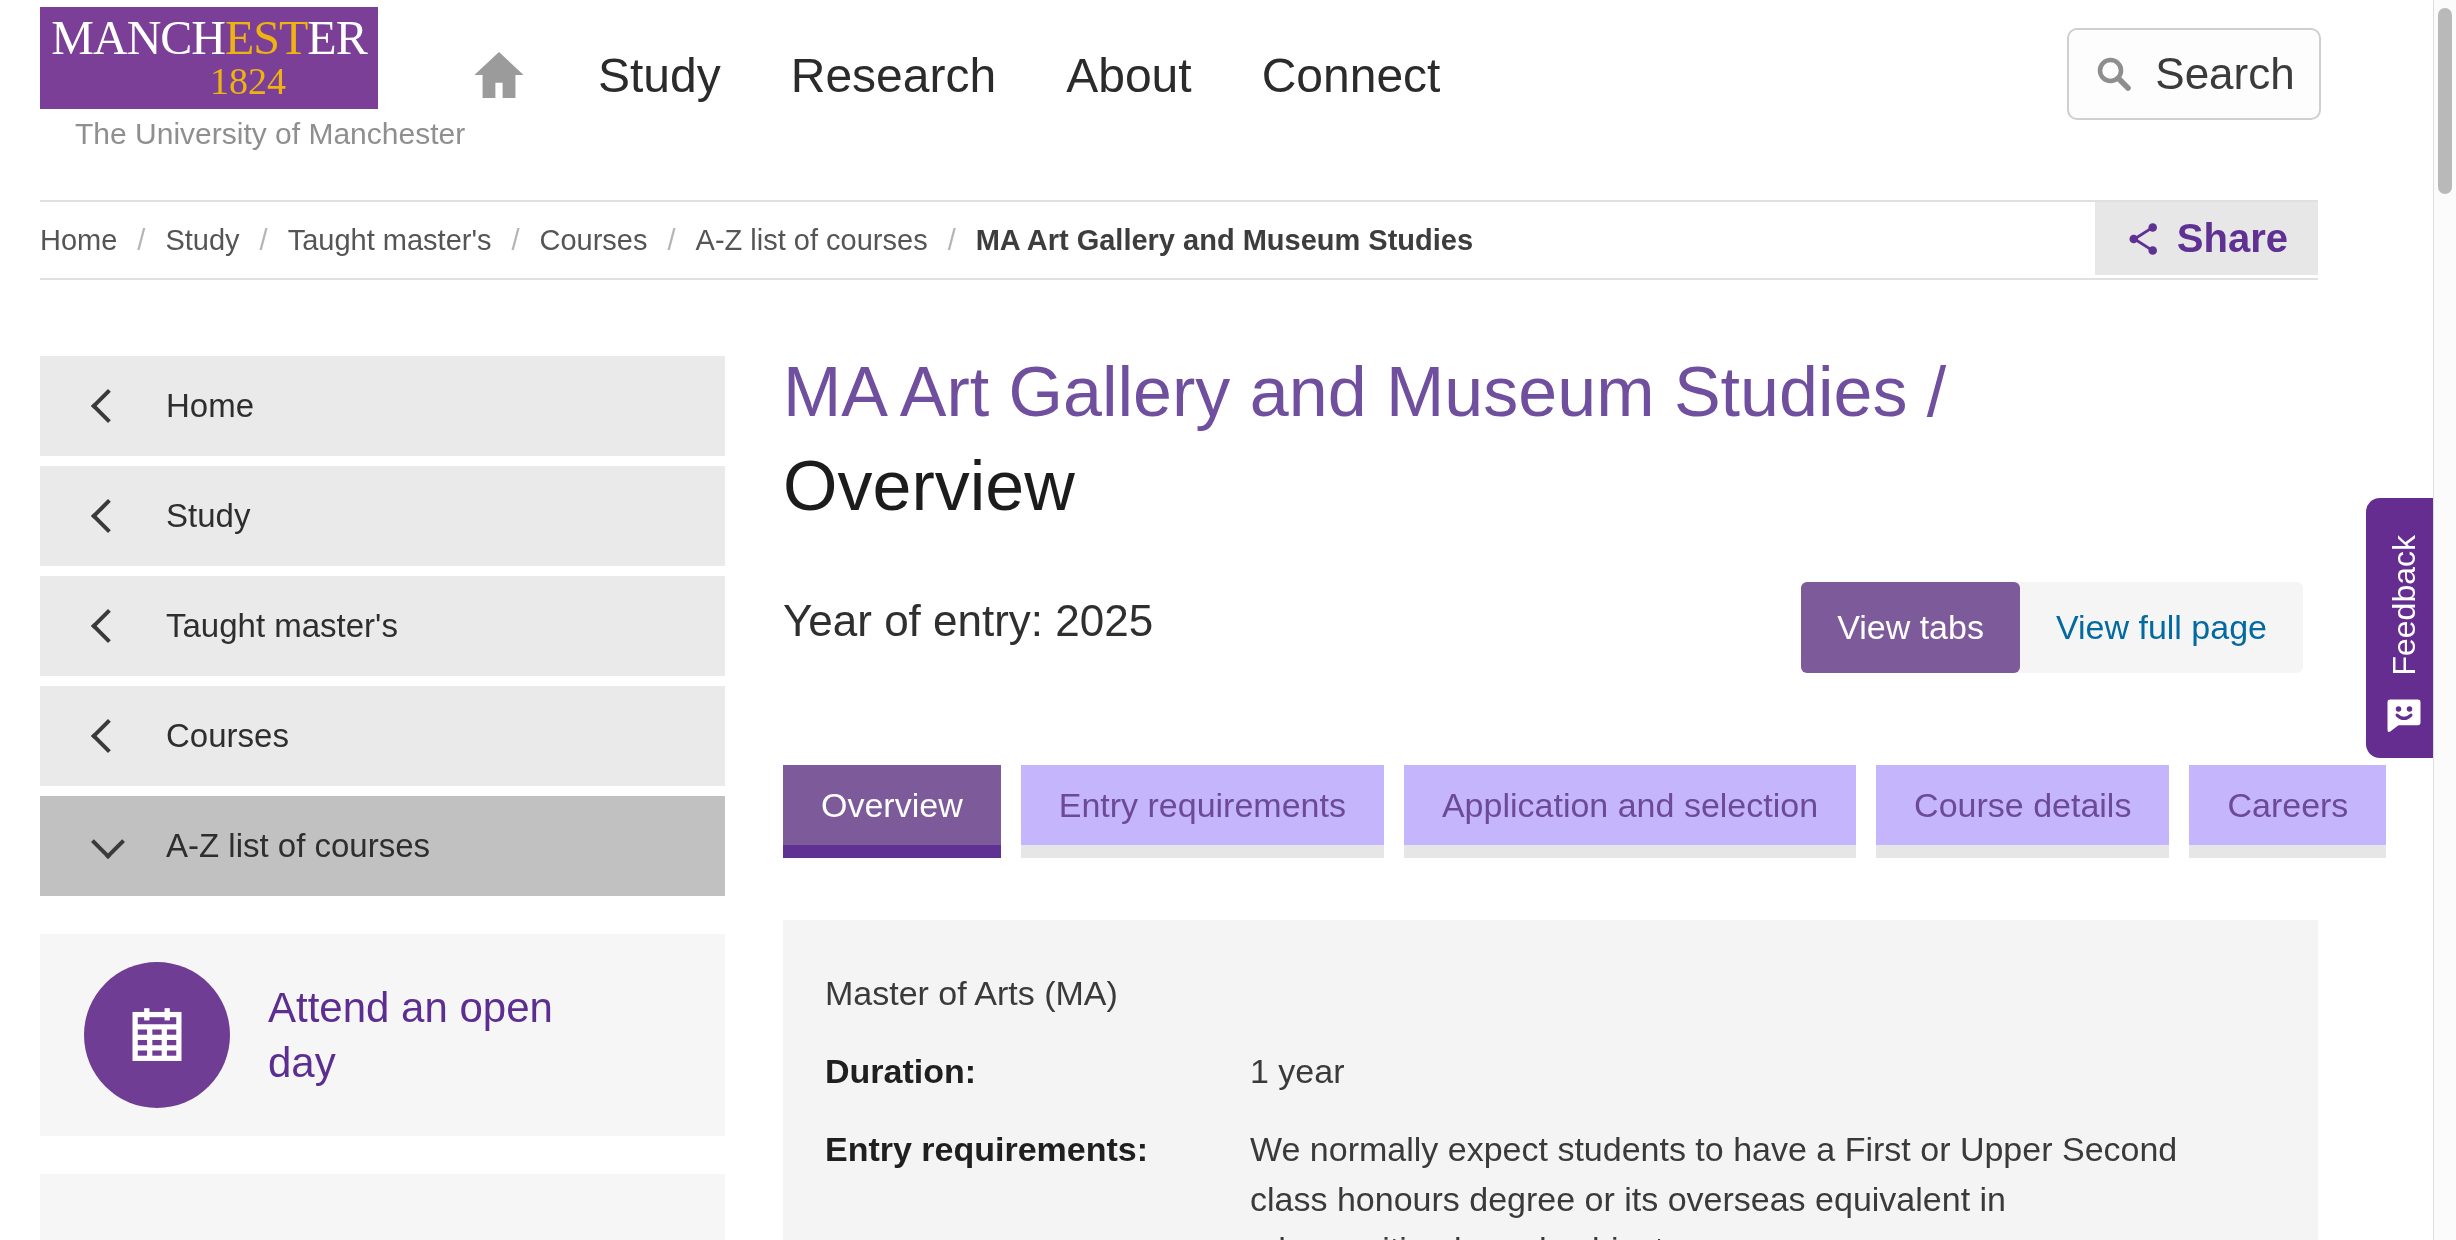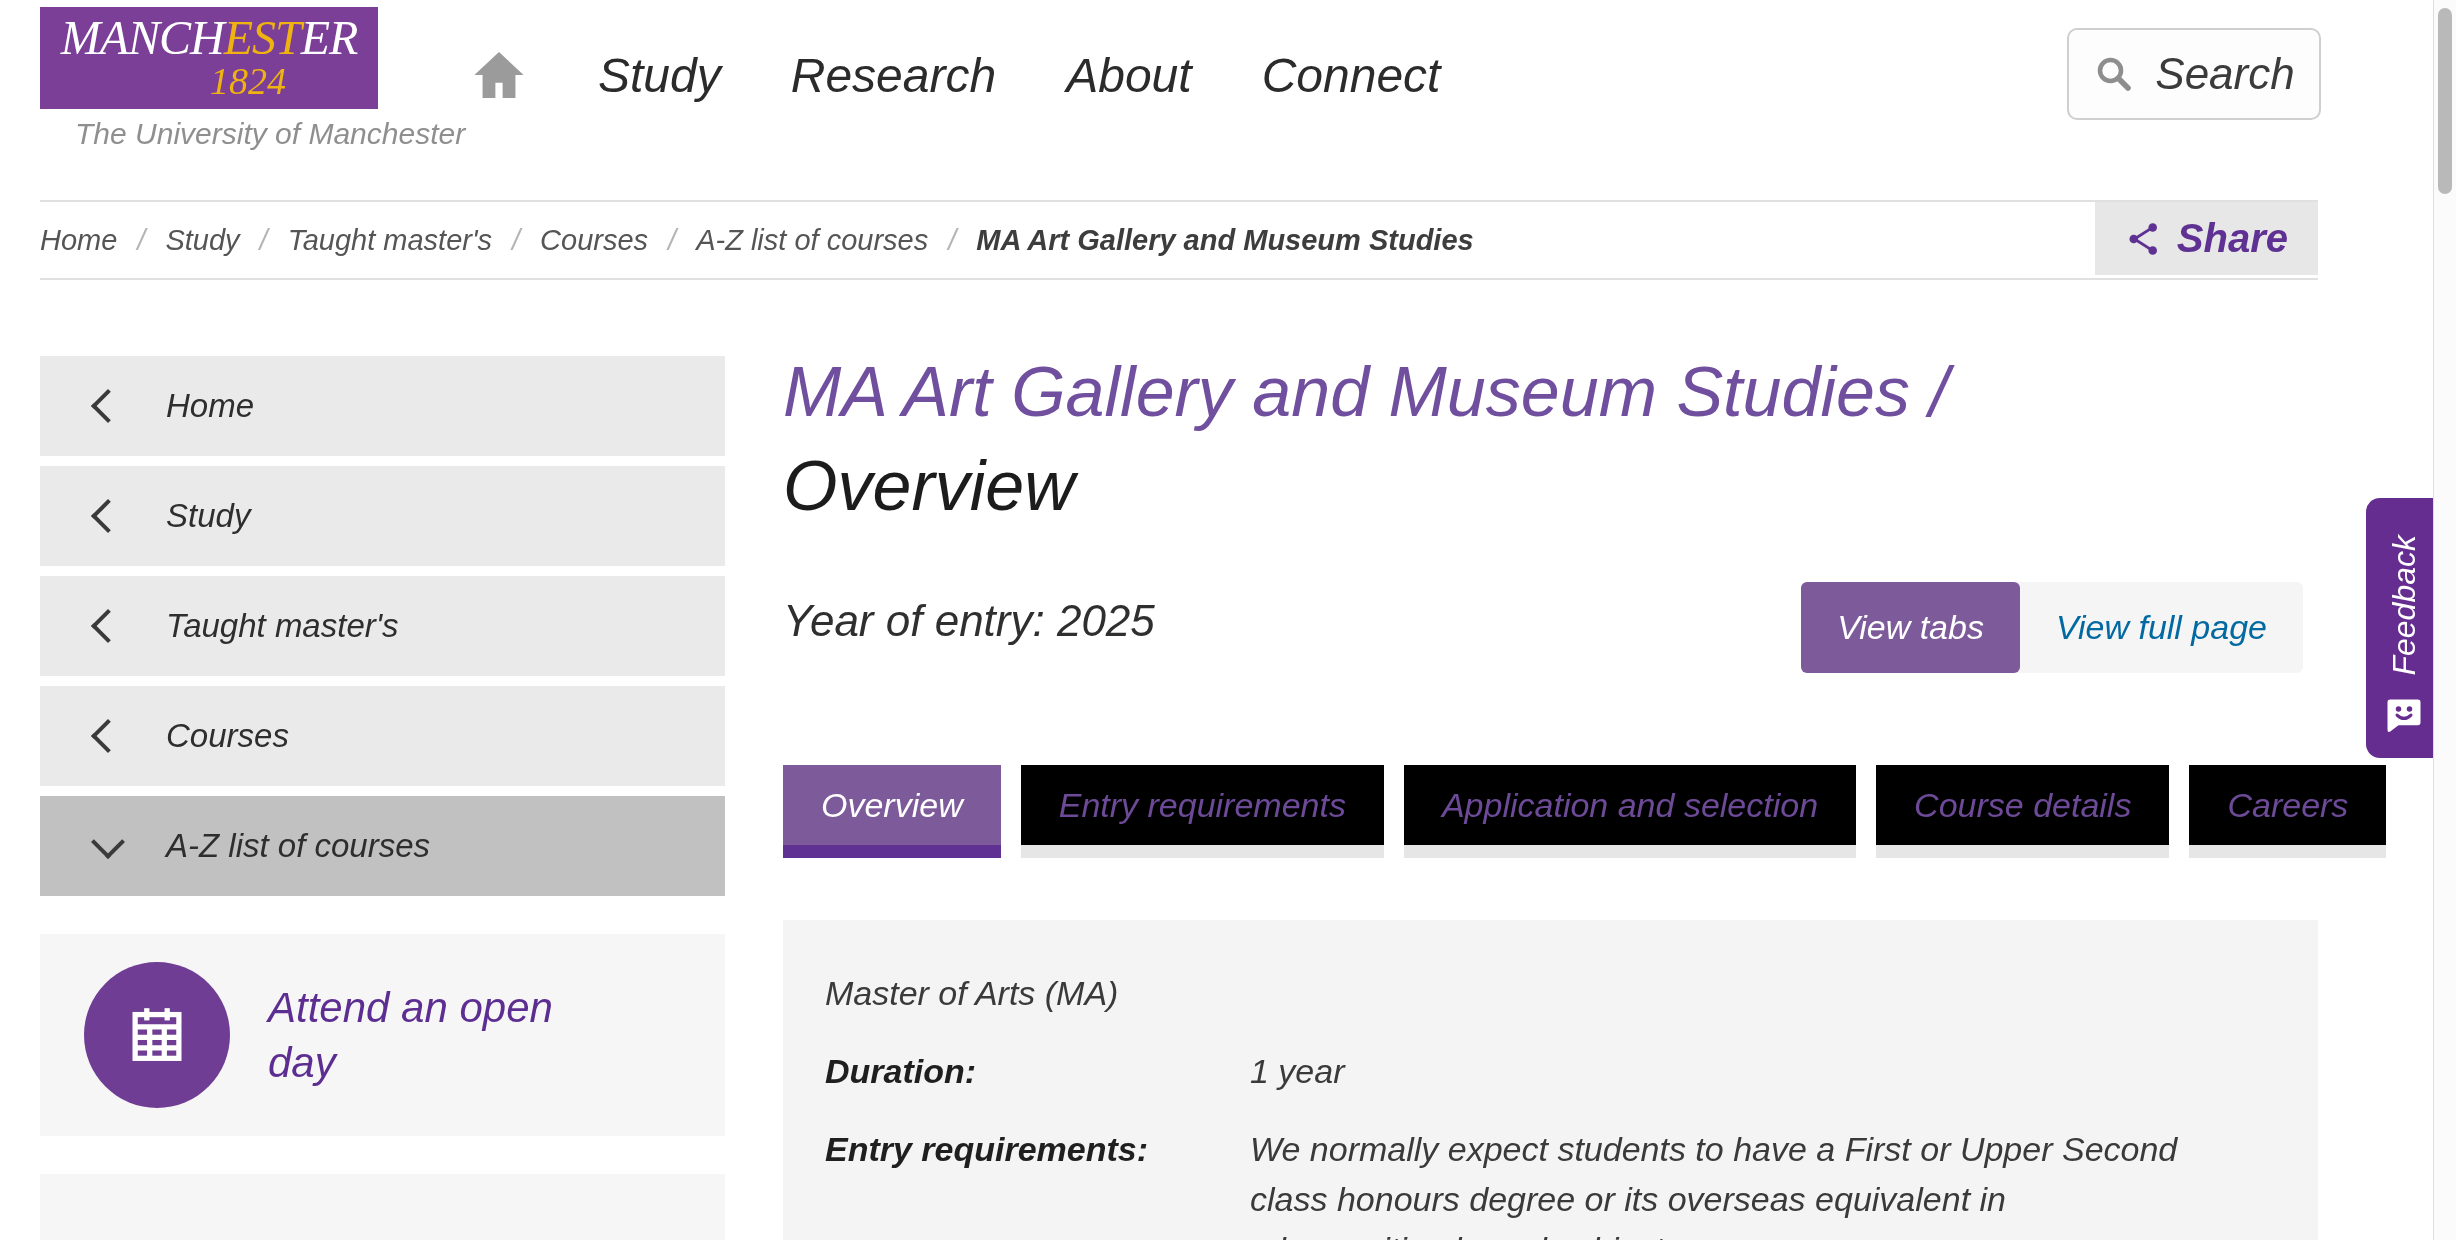--- a/index.html
+++ b/index.html
@@ -1,17 +1,17 @@
 <!DOCTYPE html>
 <html><head>
 <meta charset="utf-8">
 <style>
   html,body{margin:0;padding:0;background:#fff;}
   .page{position:relative;width:2456px;height:1240px;overflow:hidden;background:#fff;
-        font-family:"Liberation Sans",sans-serif;color:#2f2f2f;font-style:italic;}
+        font-family:"Liberation Sans",sans-serif;color:#2f2f2f;}
 
   
   .logo{position:absolute;left:40px;top:7px;cursor:pointer;}
   .logo-box{width:338px;height:102px;background:#7b3f98;display:flex;flex-direction:column;
             align-items:center;justify-content:center;}
   .logo-word{font-family:"Liberation Serif",serif;font-size:48px;letter-spacing:-1px;
              color:#fff;line-height:46px;}
   .logo-word .gold{color:#eeb211;}
   .logo-year{font-family:"Liberation Serif",serif;font-size:38px;color:#eeb211;
              line-height:40px;align-self:flex-end;margin-right:92px;}
@@ -59,21 +59,21 @@
   .title .t-black{color:#1c1c1c;}
   .yearline{position:absolute;left:783px;top:596px;font-size:44px;font-weight:300;color:#2f2f2f;}
 
   .viewtoggle{position:absolute;right:153px;top:582px;height:91px;display:flex;background:#f6f5f6;border-radius:6px;}
   .vt-btn{display:flex;align-items:center;padding:0 36px;font-size:34px;cursor:pointer;white-space:nowrap;}
   .vt-btn.active{background:#7d5a99;color:#fff;border-radius:6px;}
   .vt-btn.plain{color:#0369a1;}
 
   .tabs{position:absolute;left:783px;top:765px;display:flex;gap:20px;}
   .tab{height:80px;display:flex;align-items:center;padding:0 38px;font-size:34px;
-       background:#000000;border-bottom:13px solid #e7e6e7;color:#6d4a97;cursor:pointer;white-space:nowrap;}
+       background:#c4b5fd;border-bottom:13px solid #e7e6e7;color:#6d4a97;cursor:pointer;white-space:nowrap;}
   .tab.active{background:#7d5a99;border-bottom-color:#5e3192;color:#fff;}
 
   .facts{position:absolute;left:783px;top:920px;width:1535px;height:320px;background:#f5f4f5;
          box-sizing:border-box;padding:48px 42px 0 42px;}
   .fact-row{display:flex;margin-bottom:28px;}
   .fact-label{width:425px;flex:0 0 auto;font-size:34px;font-weight:bold;color:#1f1f1f;line-height:50px;}
   .fact-value{font-size:34px;font-weight:300;color:#3a3a3a;line-height:50px;white-space:pre-line;}
 
   
   .feedback{position:absolute;right:14px;top:498px;width:76px;height:260px;background:#662d91;

